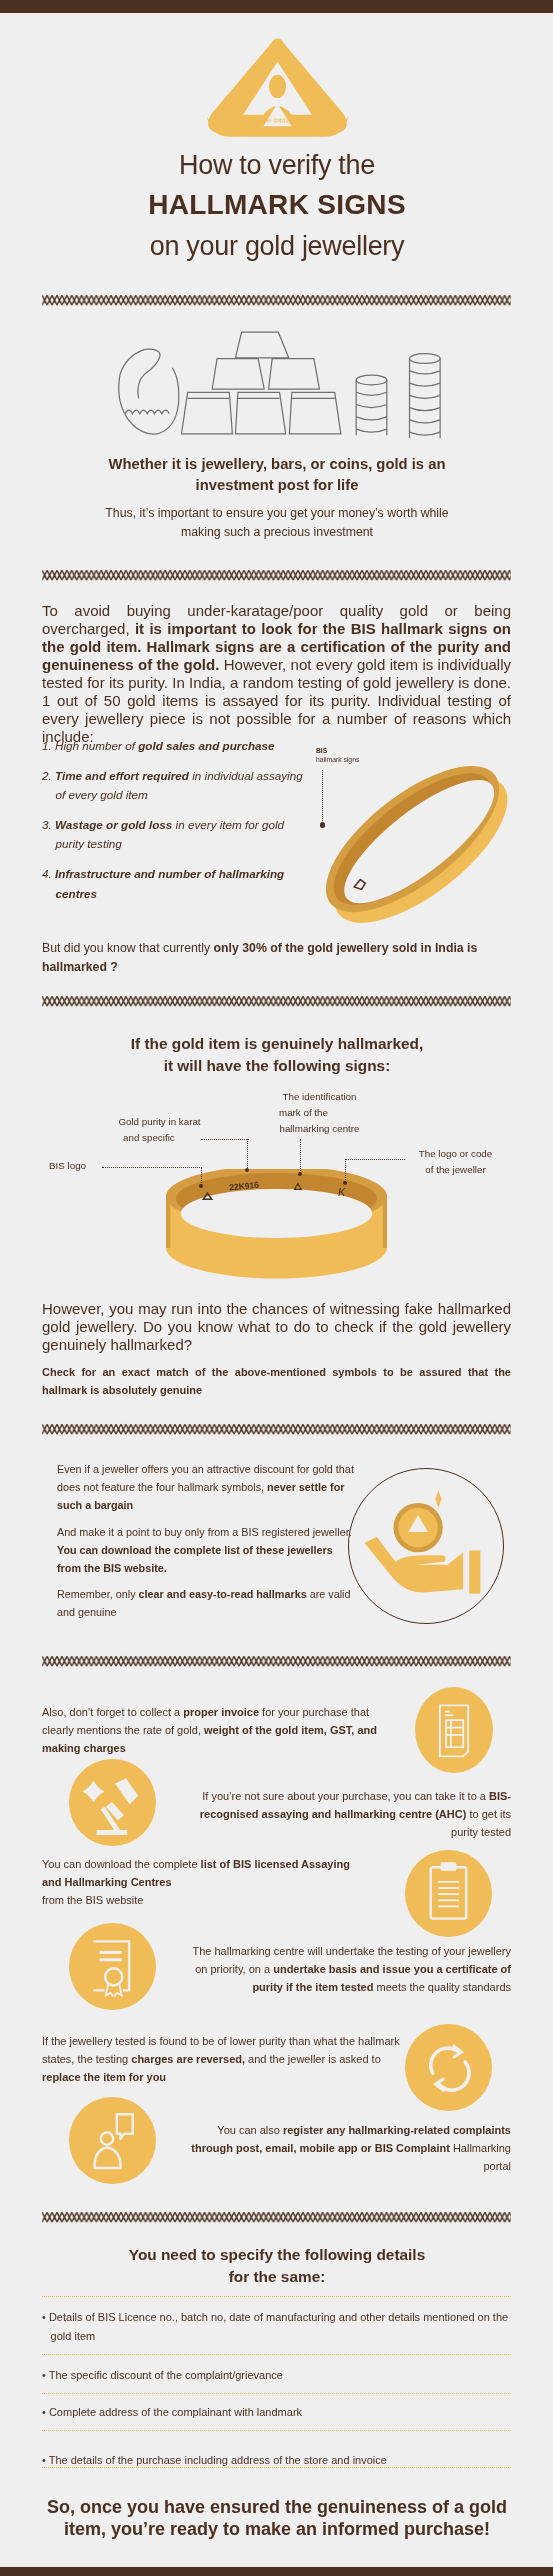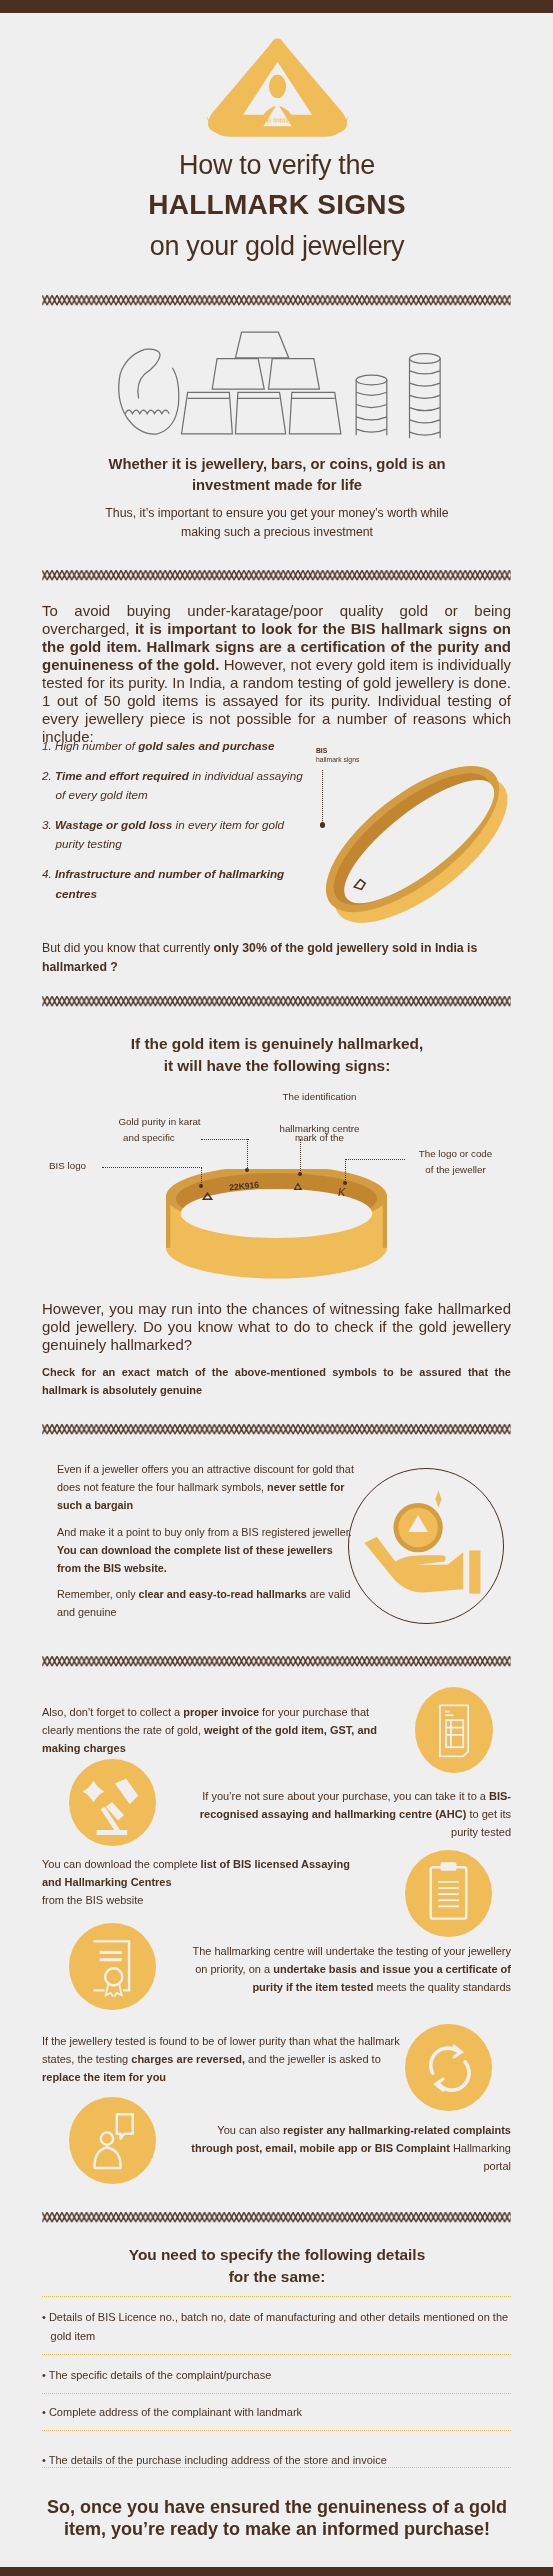--- a/index.html
+++ b/index.html
@@ -79,21 +79,21 @@
       <path d="M415 80 L415 170 M465 80 L465 170"></path>
       <path d="M415 100 Q440 110 465 100 M415 120 Q440 130 465 120 M415 140 Q440 150 465 140 M415 160 Q440 170 465 160"></path>
       <ellipse cx="527" cy="45" rx="25" ry="8"></ellipse>
       <path d="M502 45 L502 175 M552 45 L552 175"></path>
       <path d="M502 65 Q527 75 552 65 M502 85 Q527 95 552 85 M502 105 Q527 115 552 105 M502 125 Q527 135 552 125 M502 145 Q527 155 552 145 M502 165 Q527 175 552 165"></path>
     </g>
   </svg>
 </div>
 
 <div class="abs" style="left:74px;top:454px;width:406px;text-align:center;">
-  <div class="h2">Whether it is jewellery, bars, or coins, gold is an investment made for life</div>
+  <div class="h2">Whether it is jewellery, bars, or coins, gold is an investment post for life</div>
 </div>
 <div class="abs" style="left:105px;top:504px;width:344px;text-align:center;">
   <div class="sub">Thus, it’s important to ensure you get your money’s worth while making such a precious investment</div>
 </div>
 
 <svg class="abs divider" style="top:569px;" viewBox="0 0 762 20" width="469" height="12.3">
     <rect width="762" height="20" fill="url(#zig)"></rect>
   </svg>
 
 <div class="abs body justify" style="left:42px;top:602px;width:469px;">
@@ -163,21 +163,21 @@
   <div class="abs" style="left:201px;top:78px;height:19.7px;border-left:1.2px dotted #4a3020;"></div>
   <div class="abs" style="left:199px;top:95px;width:4.3px;height:4.3px;border-radius:50%;background:#4a3020;"></div>
 
   <div class="abs label" style="left:95px;top:24.6px;width:129px;text-align:center;">Gold purity in karat</div>
   <div class="abs label" style="left:123px;top:41px;">and specific</div>
   <div class="abs" style="left:201px;top:50px;width:48px;border-top:1.2px dotted #4a3020;"></div>
   <div class="abs" style="left:247px;top:50px;height:31px;border-left:1.2px dotted #4a3020;"></div>
   <div class="abs" style="left:245px;top:79px;width:4.3px;height:4.3px;border-radius:50%;background:#4a3020;"></div>
 
   <div class="abs label" style="left:258px;top:0px;width:123px;text-align:center;">The identification</div>
-  <div class="abs label" style="left:258px;top:16px;width:123px;text-align:center;margin-top:25px;">mark of the</div>
+  <div class="abs label" style="left:242px;top:16px;width:123px;text-align:center;">mark of the</div>
   <div class="abs label" style="left:258px;top:32px;width:123px;text-align:center;">hallmarking centre</div>
   <div class="abs" style="left:300px;top:50px;height:34px;border-left:1.2px dotted #4a3020;"></div>
   <div class="abs" style="left:298px;top:83px;width:4.3px;height:4.3px;border-radius:50%;background:#4a3020;"></div>
 
   <div class="abs label" style="left:394px;top:57px;width:123px;text-align:center;">The logo or code</div>
   <div class="abs label" style="left:394px;top:73px;width:123px;text-align:center;">of the jeweller</div>
   <div class="abs" style="left:346px;top:70px;width:59px;border-top:1.2px dotted #4a3020;"></div>
   <div class="abs" style="left:345px;top:70px;height:24.6px;border-left:1.2px dotted #4a3020;"></div>
   <div class="abs" style="left:343px;top:92px;width:4.3px;height:4.3px;border-radius:50%;background:#4a3020;"></div>
 </div>
@@ -290,21 +290,21 @@
 <svg class="abs divider" style="top:2211px;" viewBox="0 0 762 20" width="469" height="12.3">
     <rect width="762" height="20" fill="url(#zig)"></rect>
   </svg>
 
 <div class="abs center h2" style="top:2244px;font-size:15.4px;">You need to specify the following details</div>
 <div class="abs center h2" style="top:2266px;font-size:15.4px;">for the same:</div>
 
 <div class="abs dotline" style="top:2296px;"></div>
 <div class="abs bullet-item" style="top:2308px;">• <span>Details of BIS Licence no., batch no, date of manufacturing and other details mentioned on the gold item</span></div>
 <div class="abs dotline" style="top:2354px;"></div>
-<div class="abs bullet-item" style="top:2366px;">• <span>The specific details of the complaint/purchase</span></div>
+<div class="abs bullet-item" style="top:2366px;">• <span>The specific discount of the complaint/grievance</span></div>
 <div class="abs dotline" style="top:2393px;"></div>
 <div class="abs bullet-item" style="top:2403px;">• <span>Complete address of the complainant with landmark</span></div>
 <div class="abs dotline" style="top:2430px;"></div>
 <div class="abs bullet-item" style="top:2439px;margin-top:12px;">• <span>The details of the purchase including address of the store and invoice</span></div>
 <div class="abs dotline" style="top:2467px;"></div>
 
 <div class="abs center final" style="top:2496px;">So, once you have ensured the genuineness of a gold</div>
 <div class="abs center final" style="top:2518px;">item, you’re ready to make an informed purchase!</div>
 
 <div class="abs bottombar"></div>

